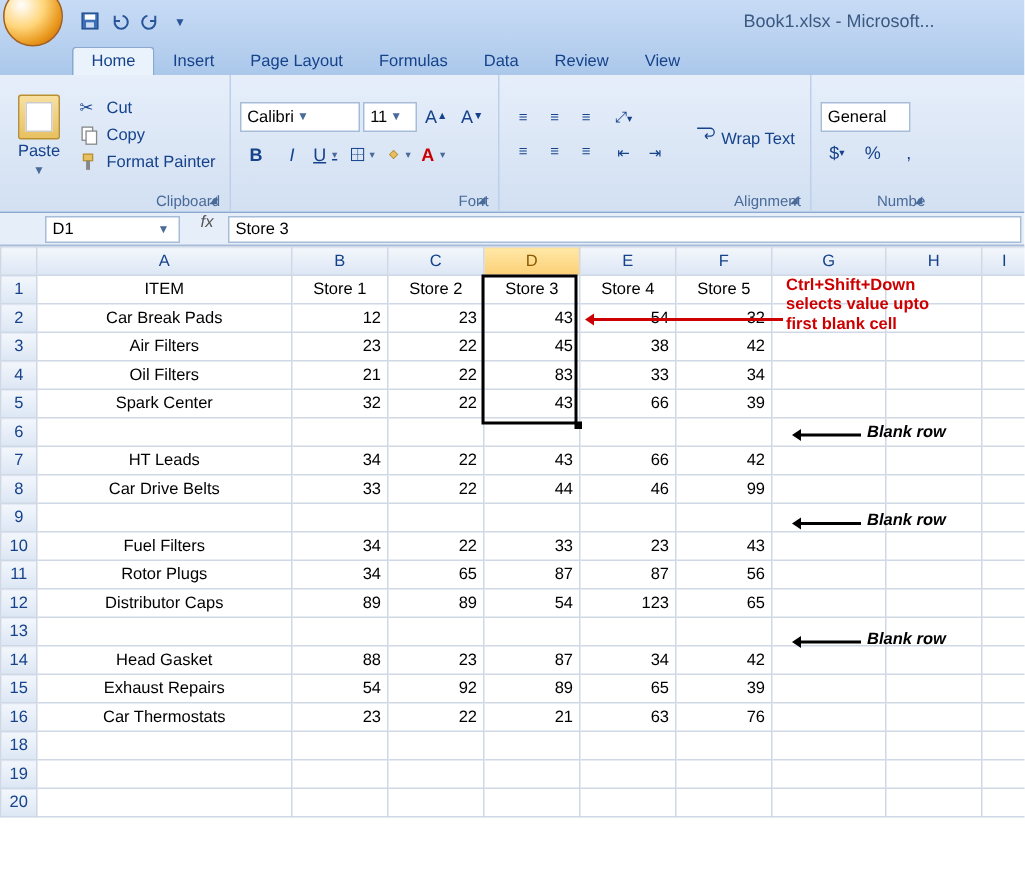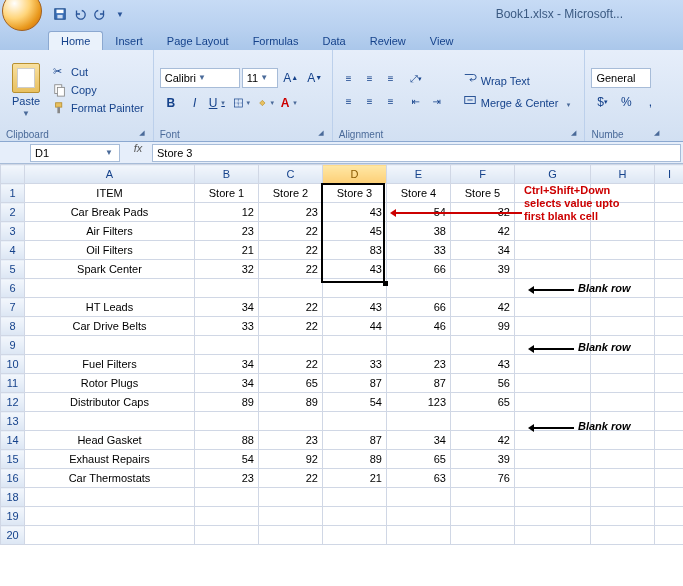--- a/index.html
+++ b/index.html
@@ -14,21 +14,21 @@
 
 
 .tabs { height: 22px; background: linear-gradient(to bottom, #b9d1f0, #aac7ea); display: flex; align-items: flex-end; padding-left: 48px; }
 .tab { padding: 3px 12px; color: #15428b; font-size: 11px; cursor: pointer; border-top-left-radius: 3px; border-top-right-radius: 3px; }
 .tab.active { background: #eaf2fb; border: 1px solid #8ba8d0; border-bottom: none; }
 
 
 .ribbon { height: 92px; background: linear-gradient(to bottom, #e6eefa, #d2e0f2); display: flex; border-bottom: 1px solid #8ba8d0; }
 .group { border-right: 1px solid #bcd0eb; display: flex; flex-direction: column; padding: 2px 6px 0 6px; }
 .group-content { flex: 1; display: flex; align-items: center; gap: 4px; }
-.group-label { text-align: left; color: #4a6a99; font-size: 10px; padding: 1px 0; position: relative; }
+.group-label { text-align: right; color: #4a6a99; font-size: 10px; padding: 1px 0; position: relative; }
 .group-label::after { content: "◢"; position: absolute; right: 2px; font-size: 7px; color: #4a6a99; }
 
 
 .paste-btn { display: flex; flex-direction: column; align-items: center; gap: 2px; width: 40px; padding: 4px 2px; }
 .paste-icon { width: 28px; height: 30px; background: linear-gradient(#f8e0a0, #e8c060); border: 1px solid #b89030; border-radius: 2px; position: relative; }
 .paste-icon::after { content:""; position:absolute; top:4px; left:4px; right:4px; bottom:4px; background:#fff; border:1px solid #ccc; }
 .clip-sub { display: flex; flex-direction: column; gap: 2px; font-size: 11px; color: #15428b; }
 .clip-sub div { display: flex; align-items: center; gap: 4px; padding: 1px 3px; }
 .clip-sub .sm-icon { width: 14px; height: 14px; display:inline-block; }
 
@@ -228,28 +228,20 @@
           <div class="align-btn">⇥</div>
         </div>
       </div>
       <div class="wrap-merge">
         <div>
             <span><svg class="ico" viewBox="0 0 16 16">
                 <path d="M2 4 H12 A3 3 0 0 1 12 10 H8 M8 10 L10 8 M8 10 L10 12" fill="none" stroke="#15428b"></path>
               </svg></span>
             <span>Wrap Text</span>
           </div>
-        <div>
-            <span><svg class="ico" viewBox="0 0 16 16">
-                <rect x="2" y="4" width="12" height="8" fill="none" stroke="#15428b"></rect>
-                <line x1="5" y1="8" x2="11" y2="8" stroke="#15428b"></line>
-              </svg></span>
-            <span>Merge &amp; Center</span>
-            <span class="dd" style="font-size:7px;">▾</span>
-          </div>
       </div>
     </div>
     <div class="group-label">Alignment</div>
   </div>
 
   <div class="group" style="border-right:none;">
     <div class="group-content">
       <div class="num-col">
         <div class="combo num-combo">
             <span>General</span>

